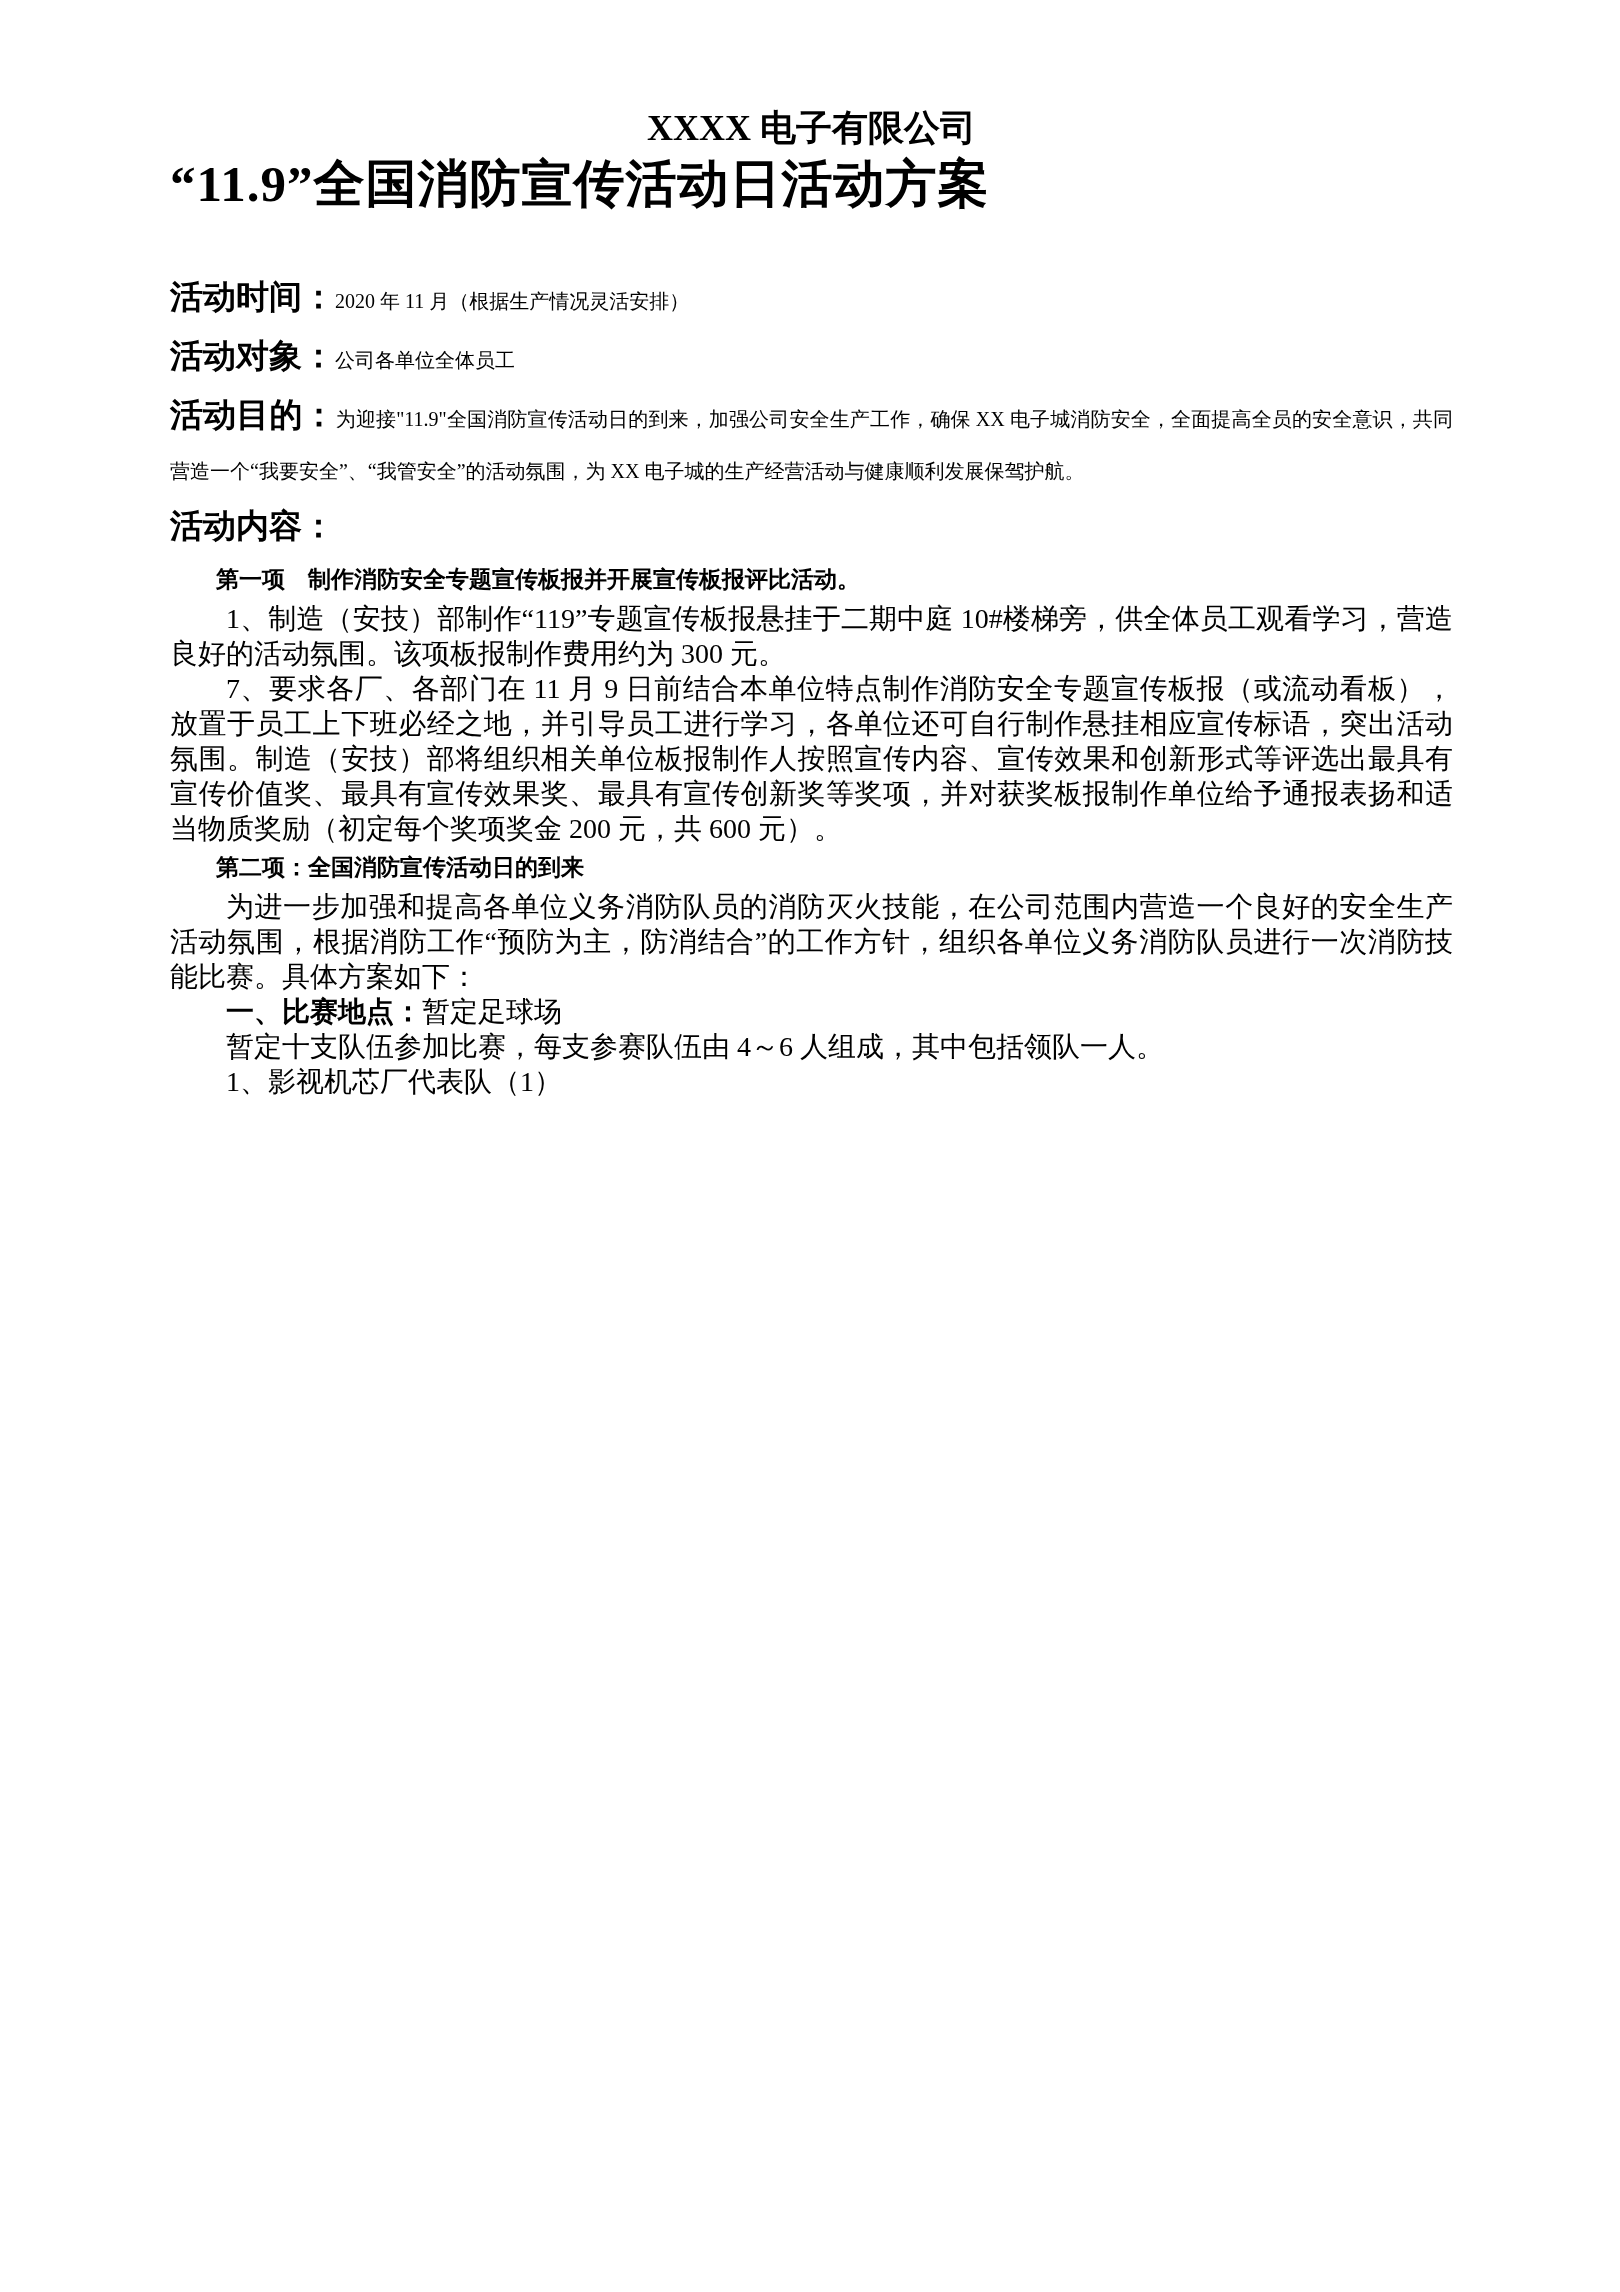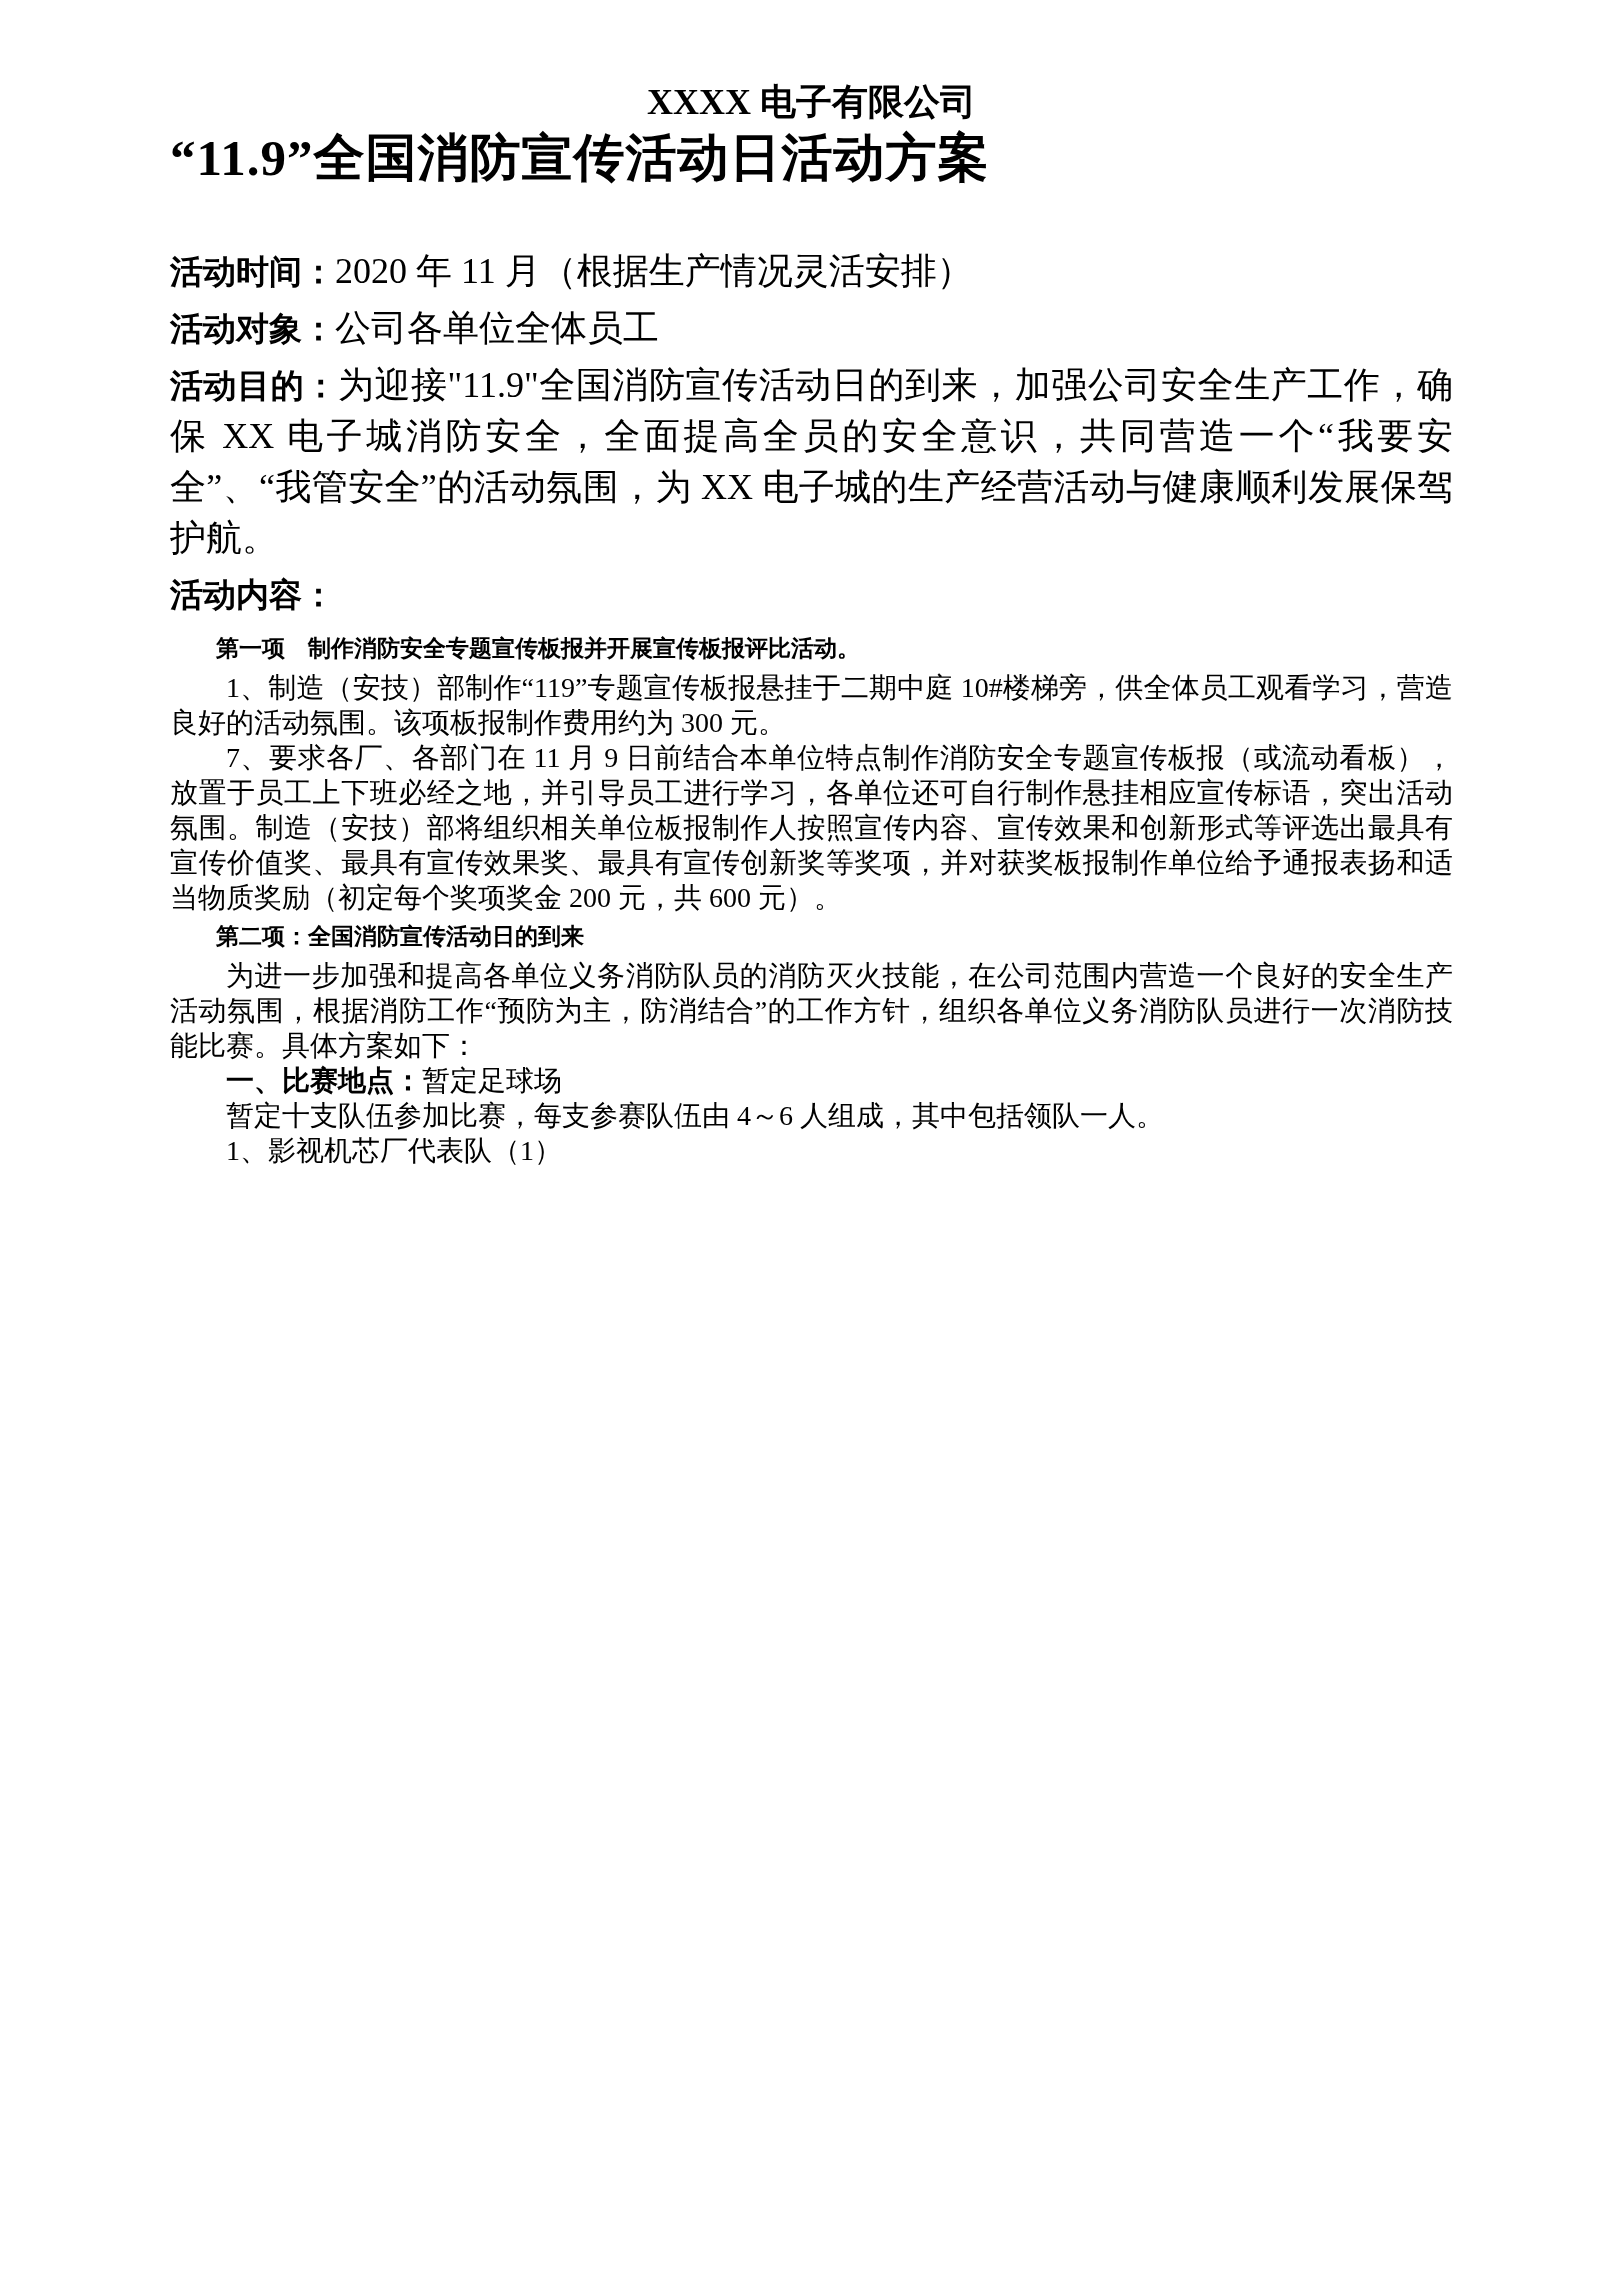--- a/index.html
+++ b/index.html
@@ -7,21 +7,21 @@
     padding: 0;
     background: #ffffff;
   }
   .page {
     position: relative;
     width: 1620px;
     height: 2293px;
     margin: 0 auto;
     background: #ffffff;
     box-sizing: border-box;
-    padding: 78px 167px 0 170px;
+    padding: 104px 167px 0 170px;
     font-family: "Liberation Serif", "DejaVu Serif", serif;
     color: #000000;
     overflow: hidden;
   }
   .company-title {
     text-align: center;
     font-size: 36px;
     font-weight: bold;
     line-height: 1.35;
     margin: 0;
@@ -38,21 +38,21 @@
     font-size: 29px;
     line-height: 49px;
     margin: 5.9px 0;
     text-align: justify;
   }
   .meta-label {
     font-weight: bold;
     font-size: 33px;
   }
   .meta-text {
-    font-size: 36px;
+    font-size: 20px;
   }
   .sub-heading {
     font-size: 23px;
     font-weight: bold;
     line-height: 43px;
     margin: 0;
     text-indent: 2em;
     text-align: justify;
   }
   .body-para {

